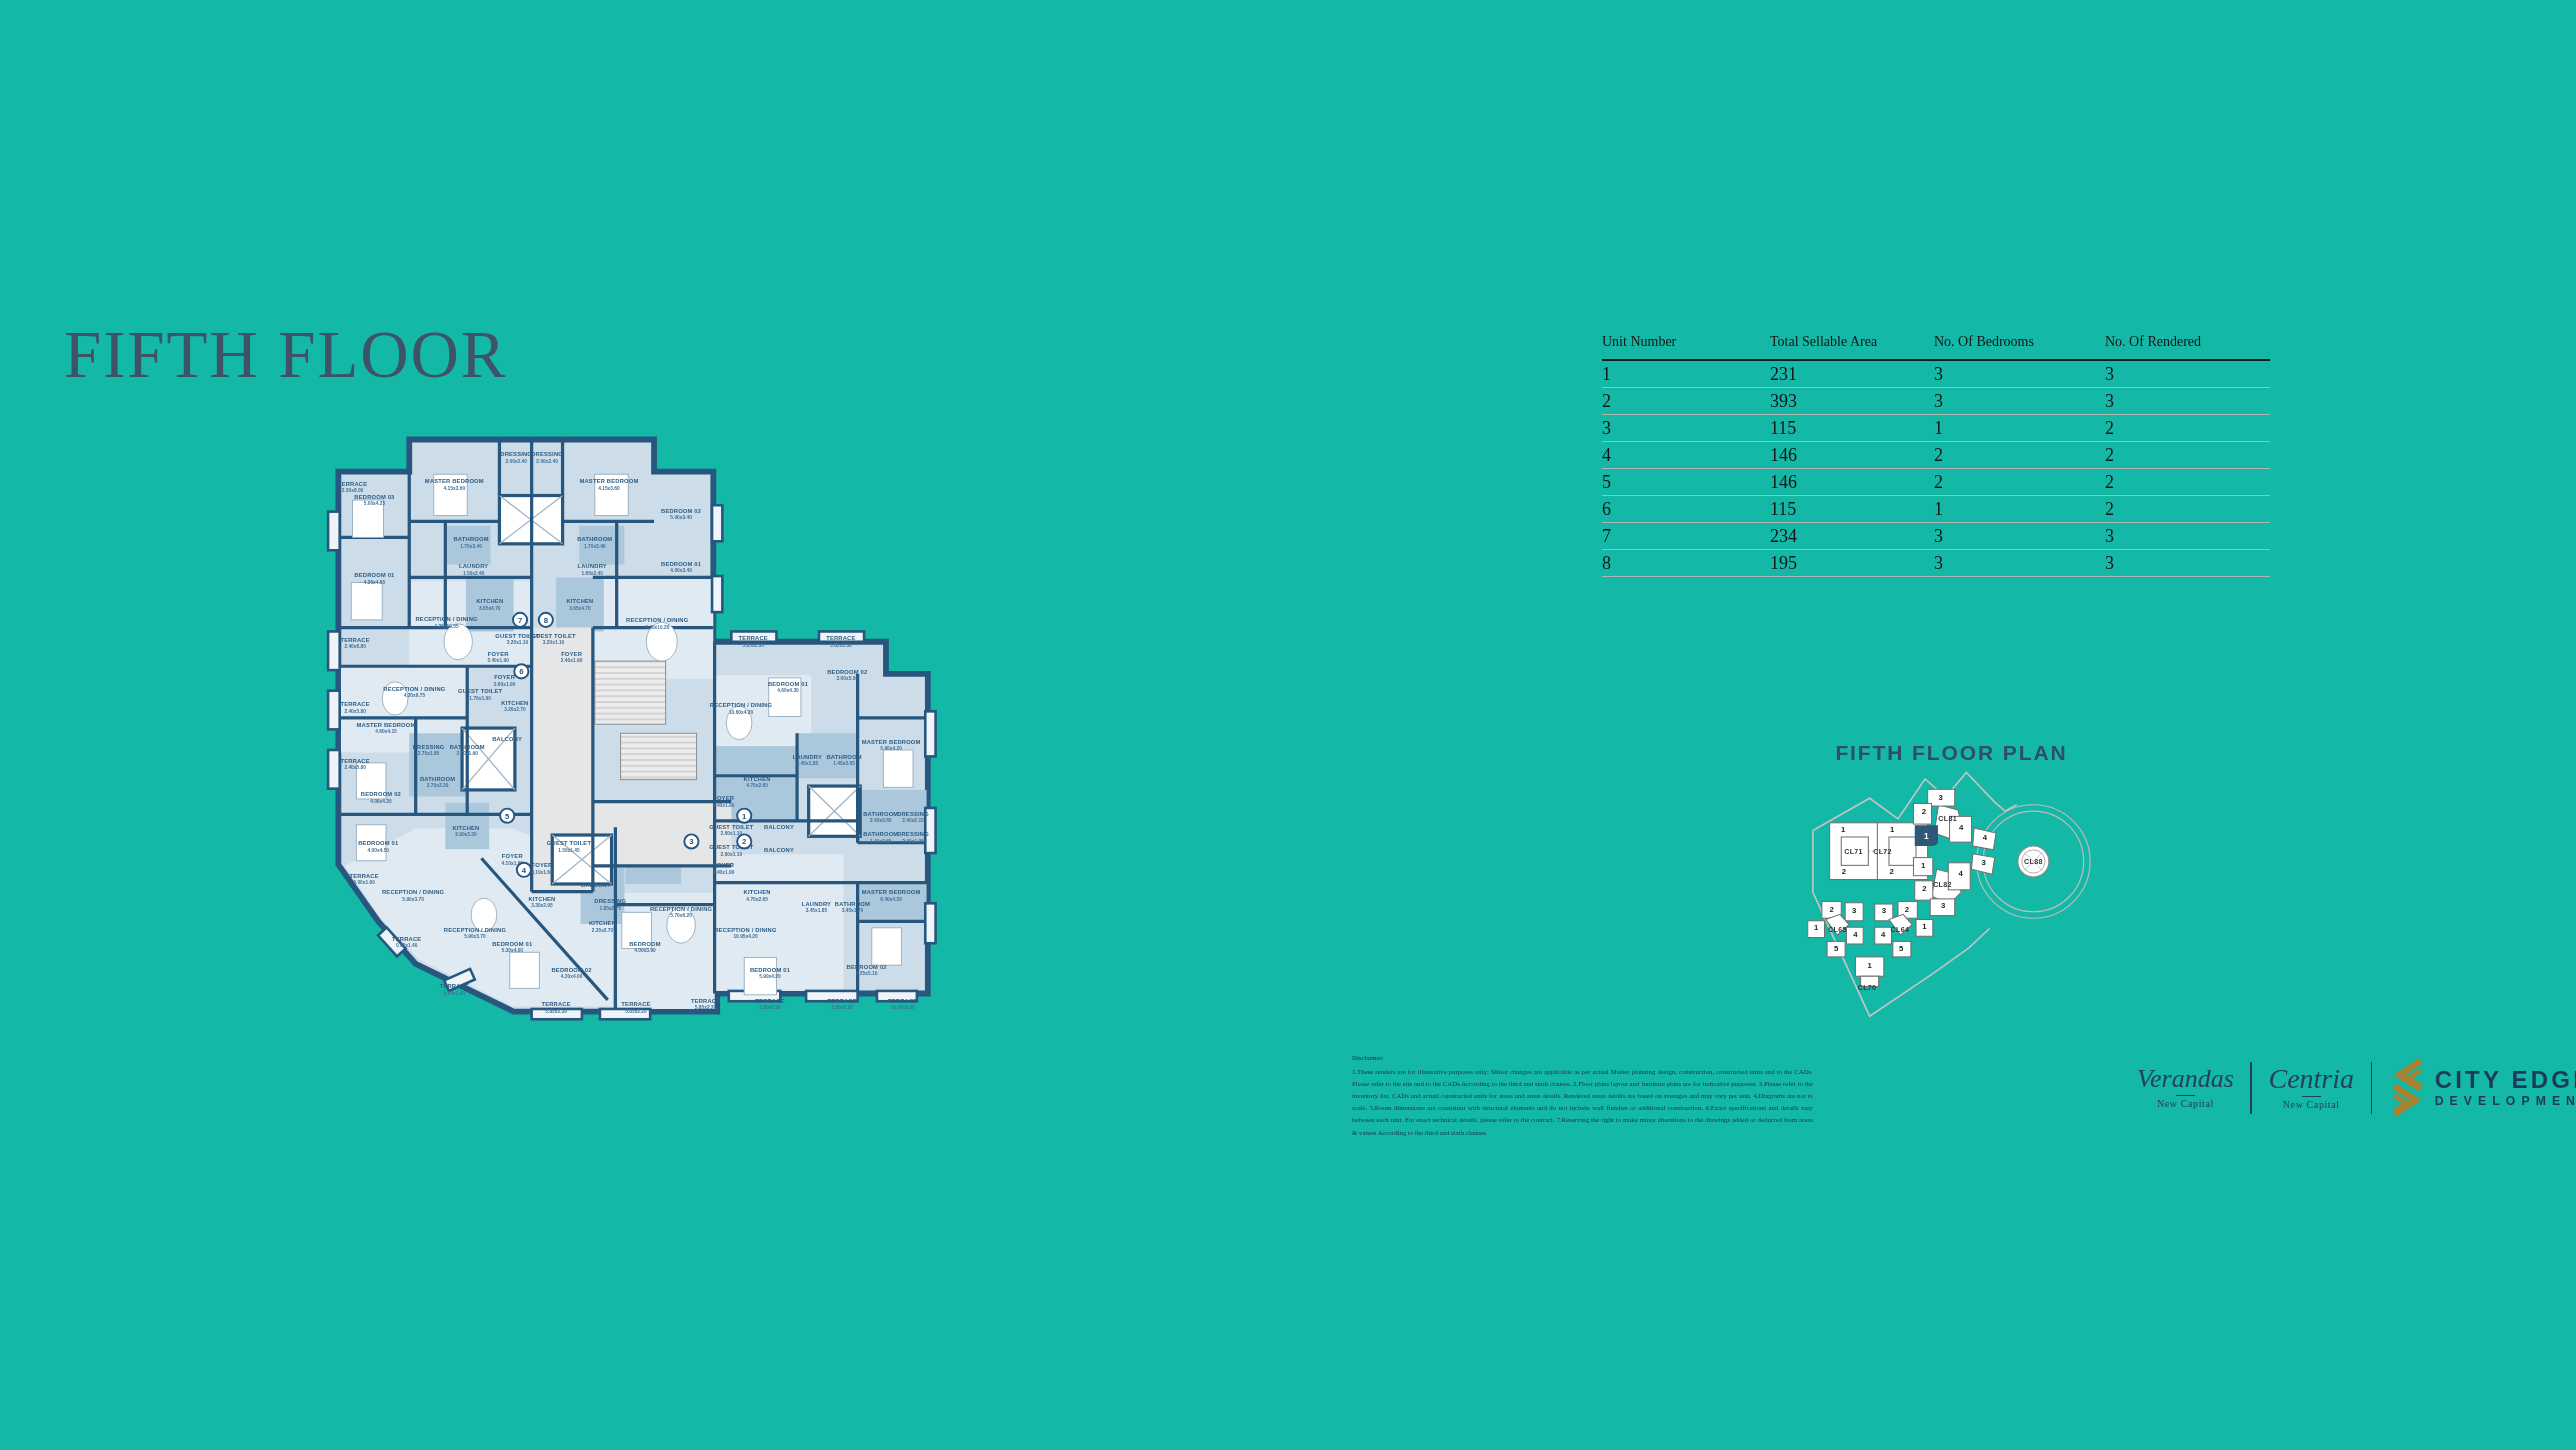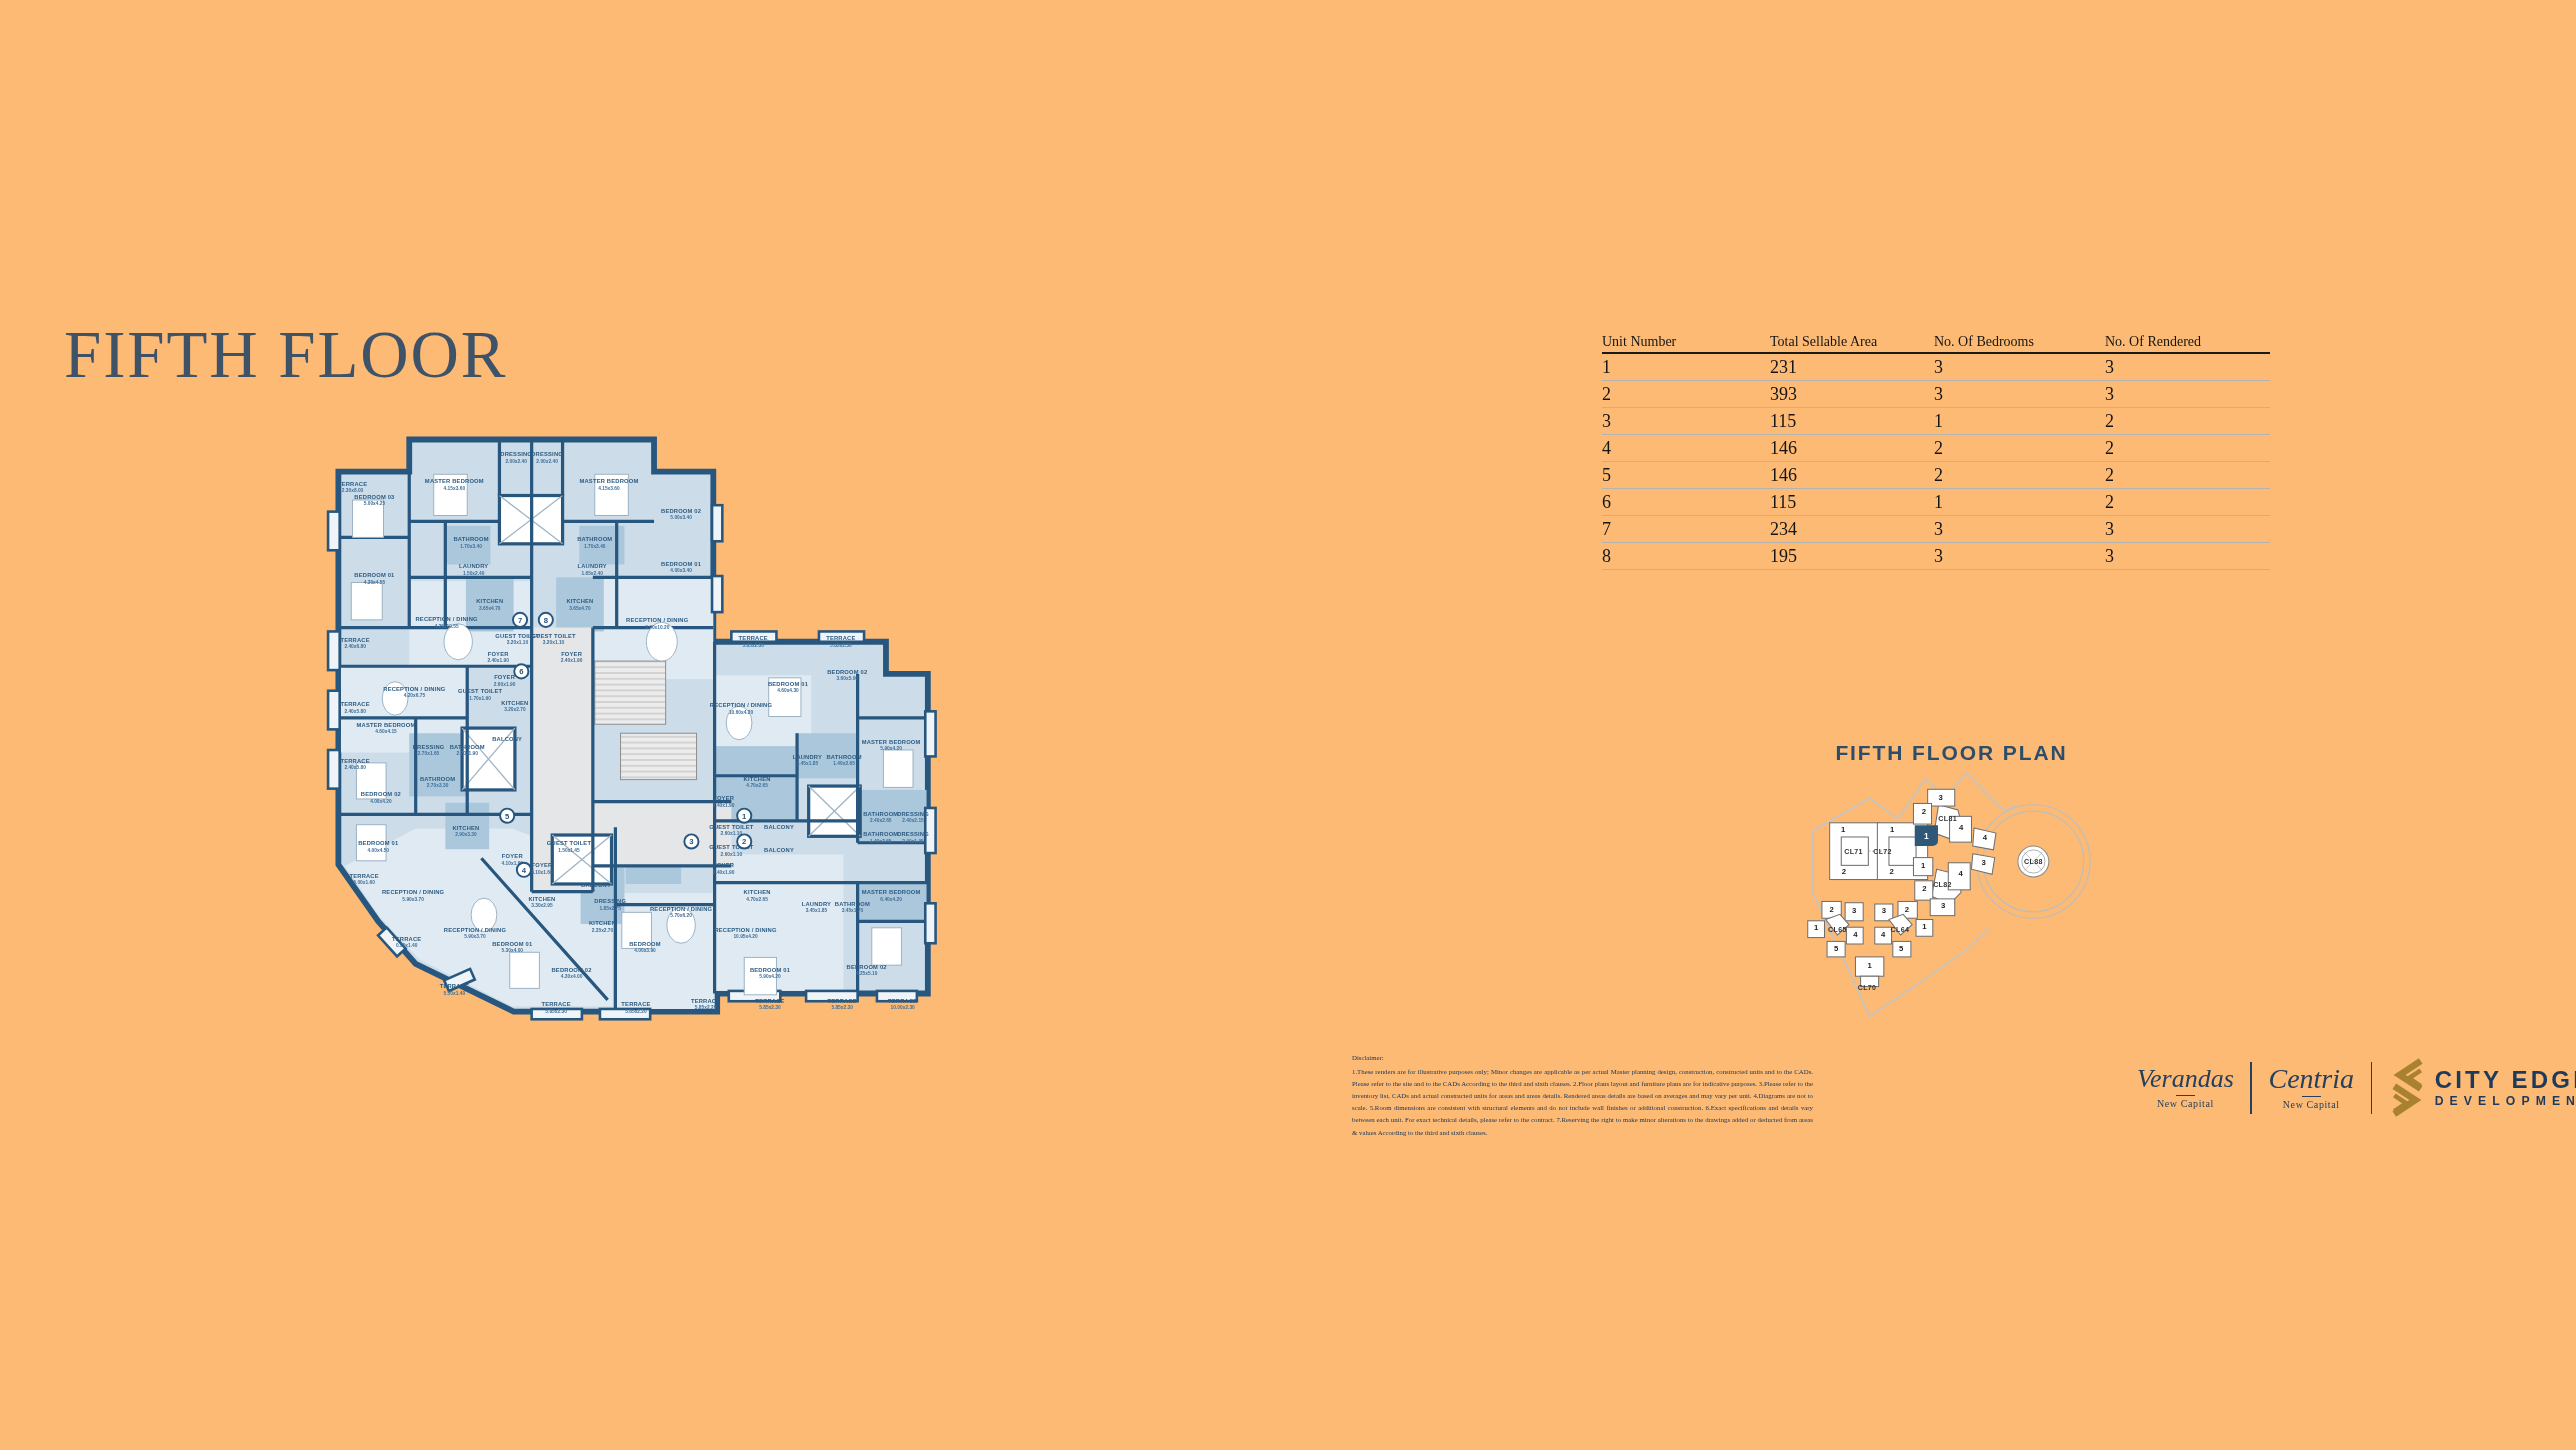--- a/index.html
+++ b/index.html
@@ -1,34 +1,34 @@
 <!DOCTYPE html>
 <html style="font-size:10.3px"><head>
 <meta charset="utf-8">
 <style>
   html,body{margin:0;padding:0;background:#fff;}
-  .canvas{position:relative;width:2576px;height:1450px;background:#fdba74;overflow:hidden;
+  .canvas{position:relative;width:2576px;height:1450px;background:#14b8a6;overflow:hidden;
           font-family:"Liberation Sans",sans-serif;}
 
   
   .main-title{position:absolute;left:64px;top:317px;color:#3e5268;
     font-family:"Liberation Serif",serif;font-weight:400;font-size:67px;
     line-height:1.12;letter-spacing:1.9px;}
 
   
   .floorplan{position:absolute;left:319px;top:415px;width:625px;height:612px;}
   .room-label{font:700 9px "Liberation Sans",sans-serif;fill:#2d5c83;text-anchor:middle;letter-spacing:.3px;}
   .room-dims{font:600 7.5px "Liberation Sans",sans-serif;fill:#41709a;text-anchor:middle;}
   .badge-num{font:700 12px "Liberation Sans",sans-serif;fill:#27567e;text-anchor:middle;}
 
   
   .unit-table{position:absolute;left:1602px;top:334px;width:668px;
     font-family:"Liberation Serif",serif;color:#151515;}
   .thead{display:grid;grid-template-columns:168px 164px 171px 166px;
-    font-size:14px;padding-bottom:2px;border-bottom:2.6px solid #191919;}
+    font-size:14px;padding-bottom:9px;border-bottom:2.6px solid #191919;}
   .trow{display:grid;grid-template-columns:168px 164px 171px 166px;
     font-size:18px;height:26px;align-items:center;border-bottom:1.3px solid #b3b3b3;}
   .tcell{white-space:nowrap;}
 
   
   .keyplan-title{position:absolute;left:1800px;top:741px;width:303px;text-align:center;
     font-size:21px;font-weight:700;letter-spacing:1.9px;color:#2e4d6b;}
   .keyplan{position:absolute;left:1800px;top:766px;width:303px;height:258px;}
   .kp-num{font:700 12px "Liberation Sans",sans-serif;fill:#1f1f1f;text-anchor:middle;}
   .kp-cluster{font:700 11px "Liberation Sans",sans-serif;fill:#333;text-anchor:middle;letter-spacing:.5px;}

